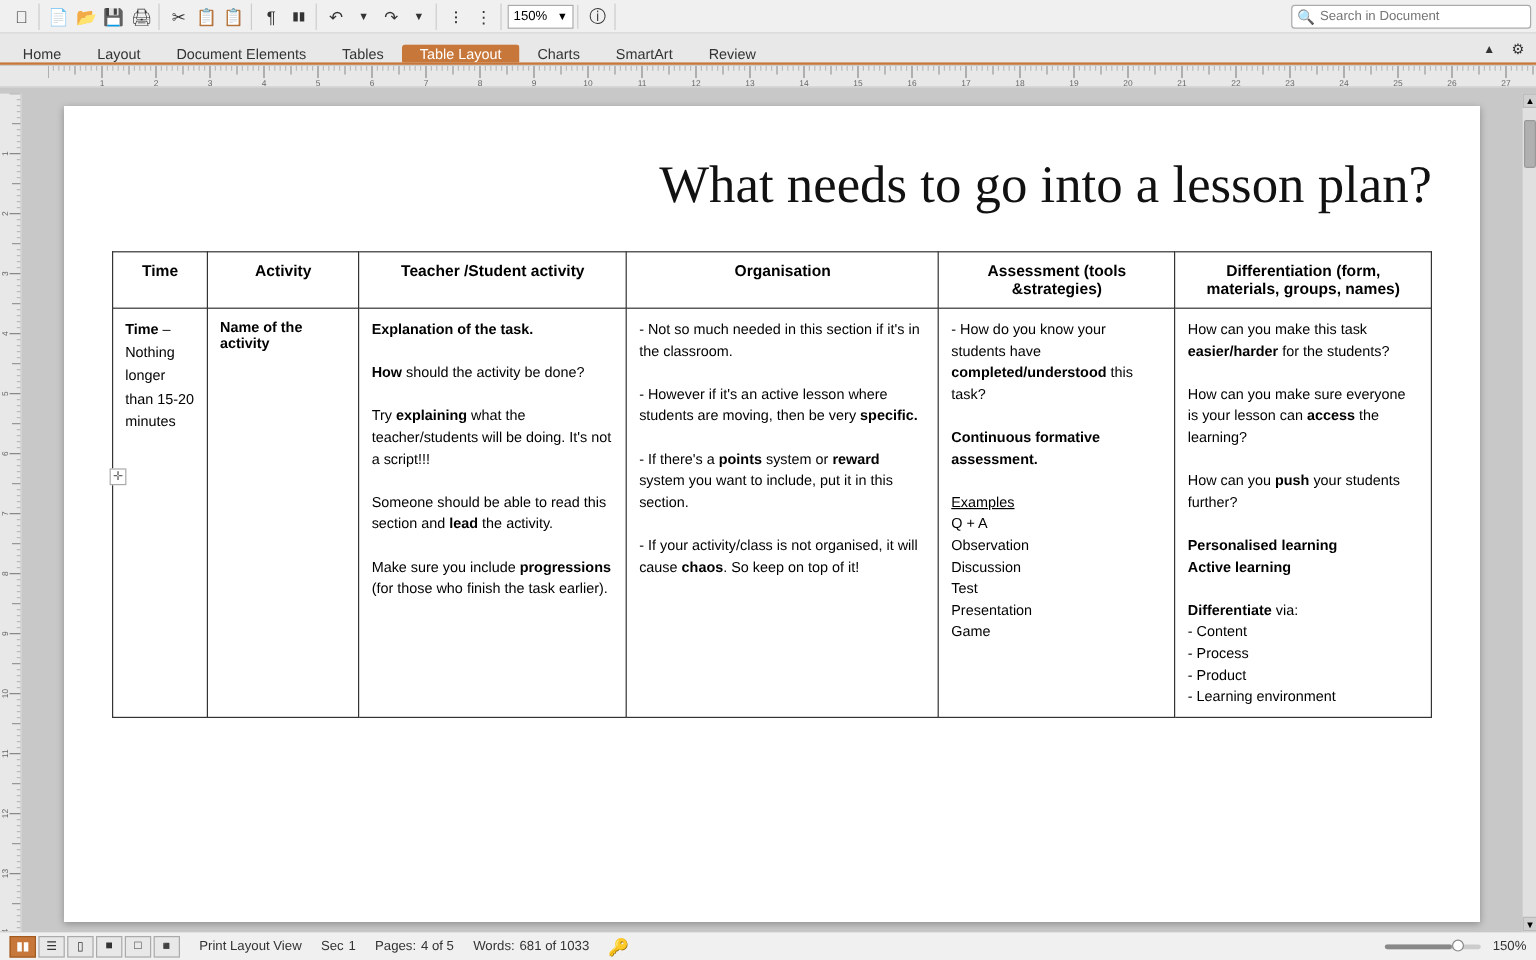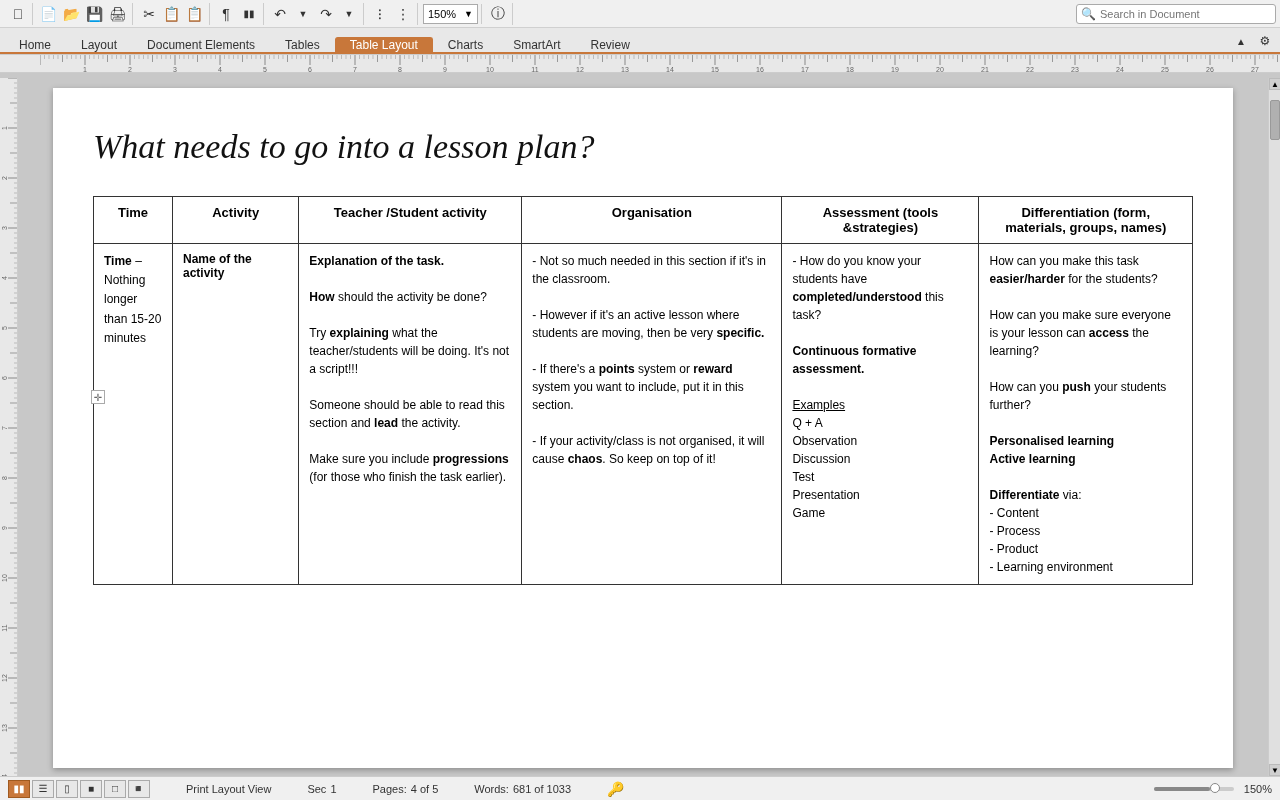--- a/index.html
+++ b/index.html
@@ -29,21 +29,21 @@
     
     #v-ruler { position: absolute; left: 0; top: 78px; width: 18px; bottom: 24px; background: #e8e8e8; border-right: 1px solid #ccc; z-index: 5; overflow: hidden; }
 
     
     #doc-area { position: absolute; left: 18px; top: 78px; right: 12px; bottom: 24px; background: #c8c8c8; overflow: auto; display: flex; justify-content: center; }
 
     
     #page { background: white; width: 1180px; min-height: 680px; margin: 10px auto; padding: 20px 40px; box-shadow: 0 2px 6px rgba(0,0,0,0.3); position: relative; }
 
     
-    #doc-title { text-align: left; font-family: 'Comic Sans MS', 'Chalkboard SE', cursive; font-size: 34px; font-weight: normal; margin: 20px 0 30px 0; color: #111; font-style: italic; }
+    #doc-title { text-align: right; font-family: 'Comic Sans MS', 'Chalkboard SE', cursive; font-size: 44px; font-weight: normal; margin: 20px 0 30px 0; color: #111; }
 
     
     .table-move-icon { position: absolute; left: 38px; top: 302px; width: 14px; height: 14px; border: 1px solid #aaa; background: white; display: flex; align-items: center; justify-content: center; font-size: 10px; cursor: move; z-index: 10; color: #666; }
 
     
     #lesson-table { width: 100%; border-collapse: collapse; margin-top: 0; }
     #lesson-table th, #lesson-table td { border: 1px solid #333; padding: 8px 10px; vertical-align: top; font-size: 12px; margin-top: 35px; }
     #lesson-table th { text-align: center; font-weight: bold; background: white; font-size: 13px; }
 
     .col-time { width: 80px; }
@@ -51,21 +51,21 @@
     .col-teacher { width: 230px; }
     .col-organisation { width: 270px; }
     .col-assessment { width: 200px; }
     .col-diff { width: 220px; }
 
     .cell-content { font-size: 12px; line-height: 1.5; }
     .cell-time { font-size: 12px; line-height: 1.6; }
 
     
     #status-bar { position: absolute; bottom: 0; left: 0; right: 0; height: 24px; background: #f0f0f0; border-top: 1px solid #ccc; display: flex; align-items: center; padding: 0 8px; font-size: 11px; color: #333; gap: 16px; }
-    .status-item { display: flex; align-items: center; gap: 4px; margin-left: 20px; }
+    .status-item { display: flex; align-items: center; gap: 4px; }
 
     .view-btns { display: flex; gap: 2px; }
     .view-btn { width: 22px; height: 18px; border: 1px solid #aaa; background: #e8e8e8; display: flex; align-items: center; justify-content: center; font-size: 10px; cursor: pointer; }
     .view-btn.active { background: #c8773a; border-color: #a05a20; color: white; }
 
     .zoom-status { display: flex; align-items: center; gap: 4px; margin-left: auto; }
     .zoom-slider { width: 80px; height: 4px; background: #ccc; border-radius: 2px; position: relative; cursor: pointer; }
     .zoom-slider-fill { width: 70%; height: 100%; background: #888; border-radius: 2px; }
     .zoom-slider-thumb { position: absolute; top: -4px; left: 70%; width: 10px; height: 10px; background: white; border: 1px solid #888; border-radius: 50%; }
 

